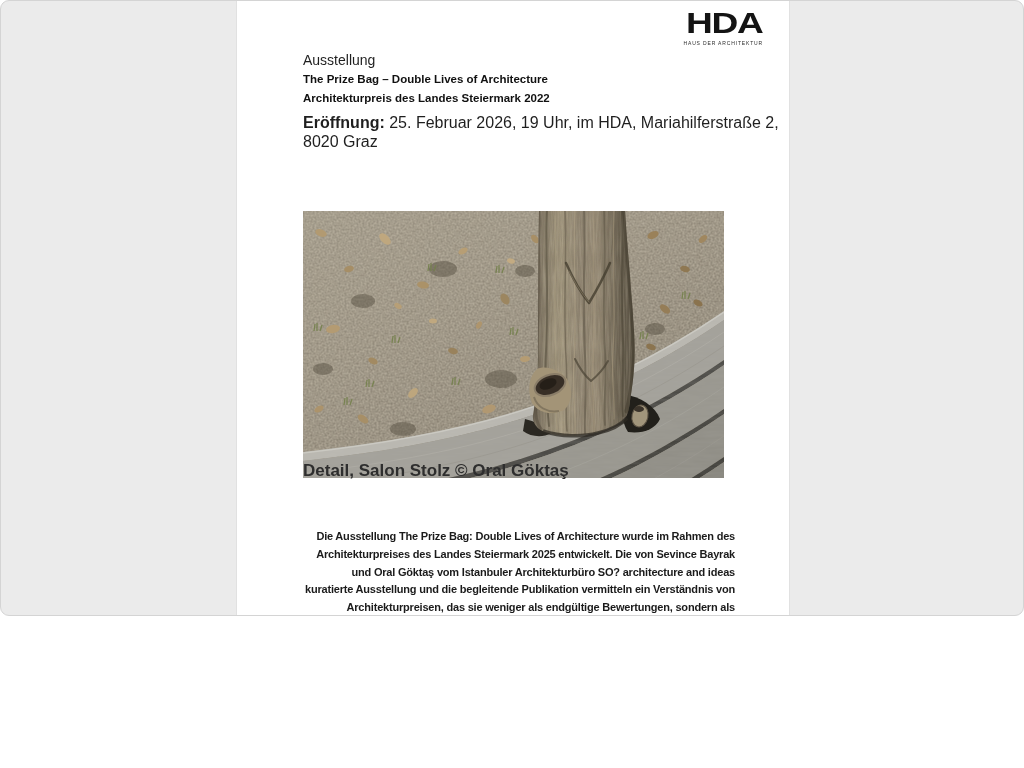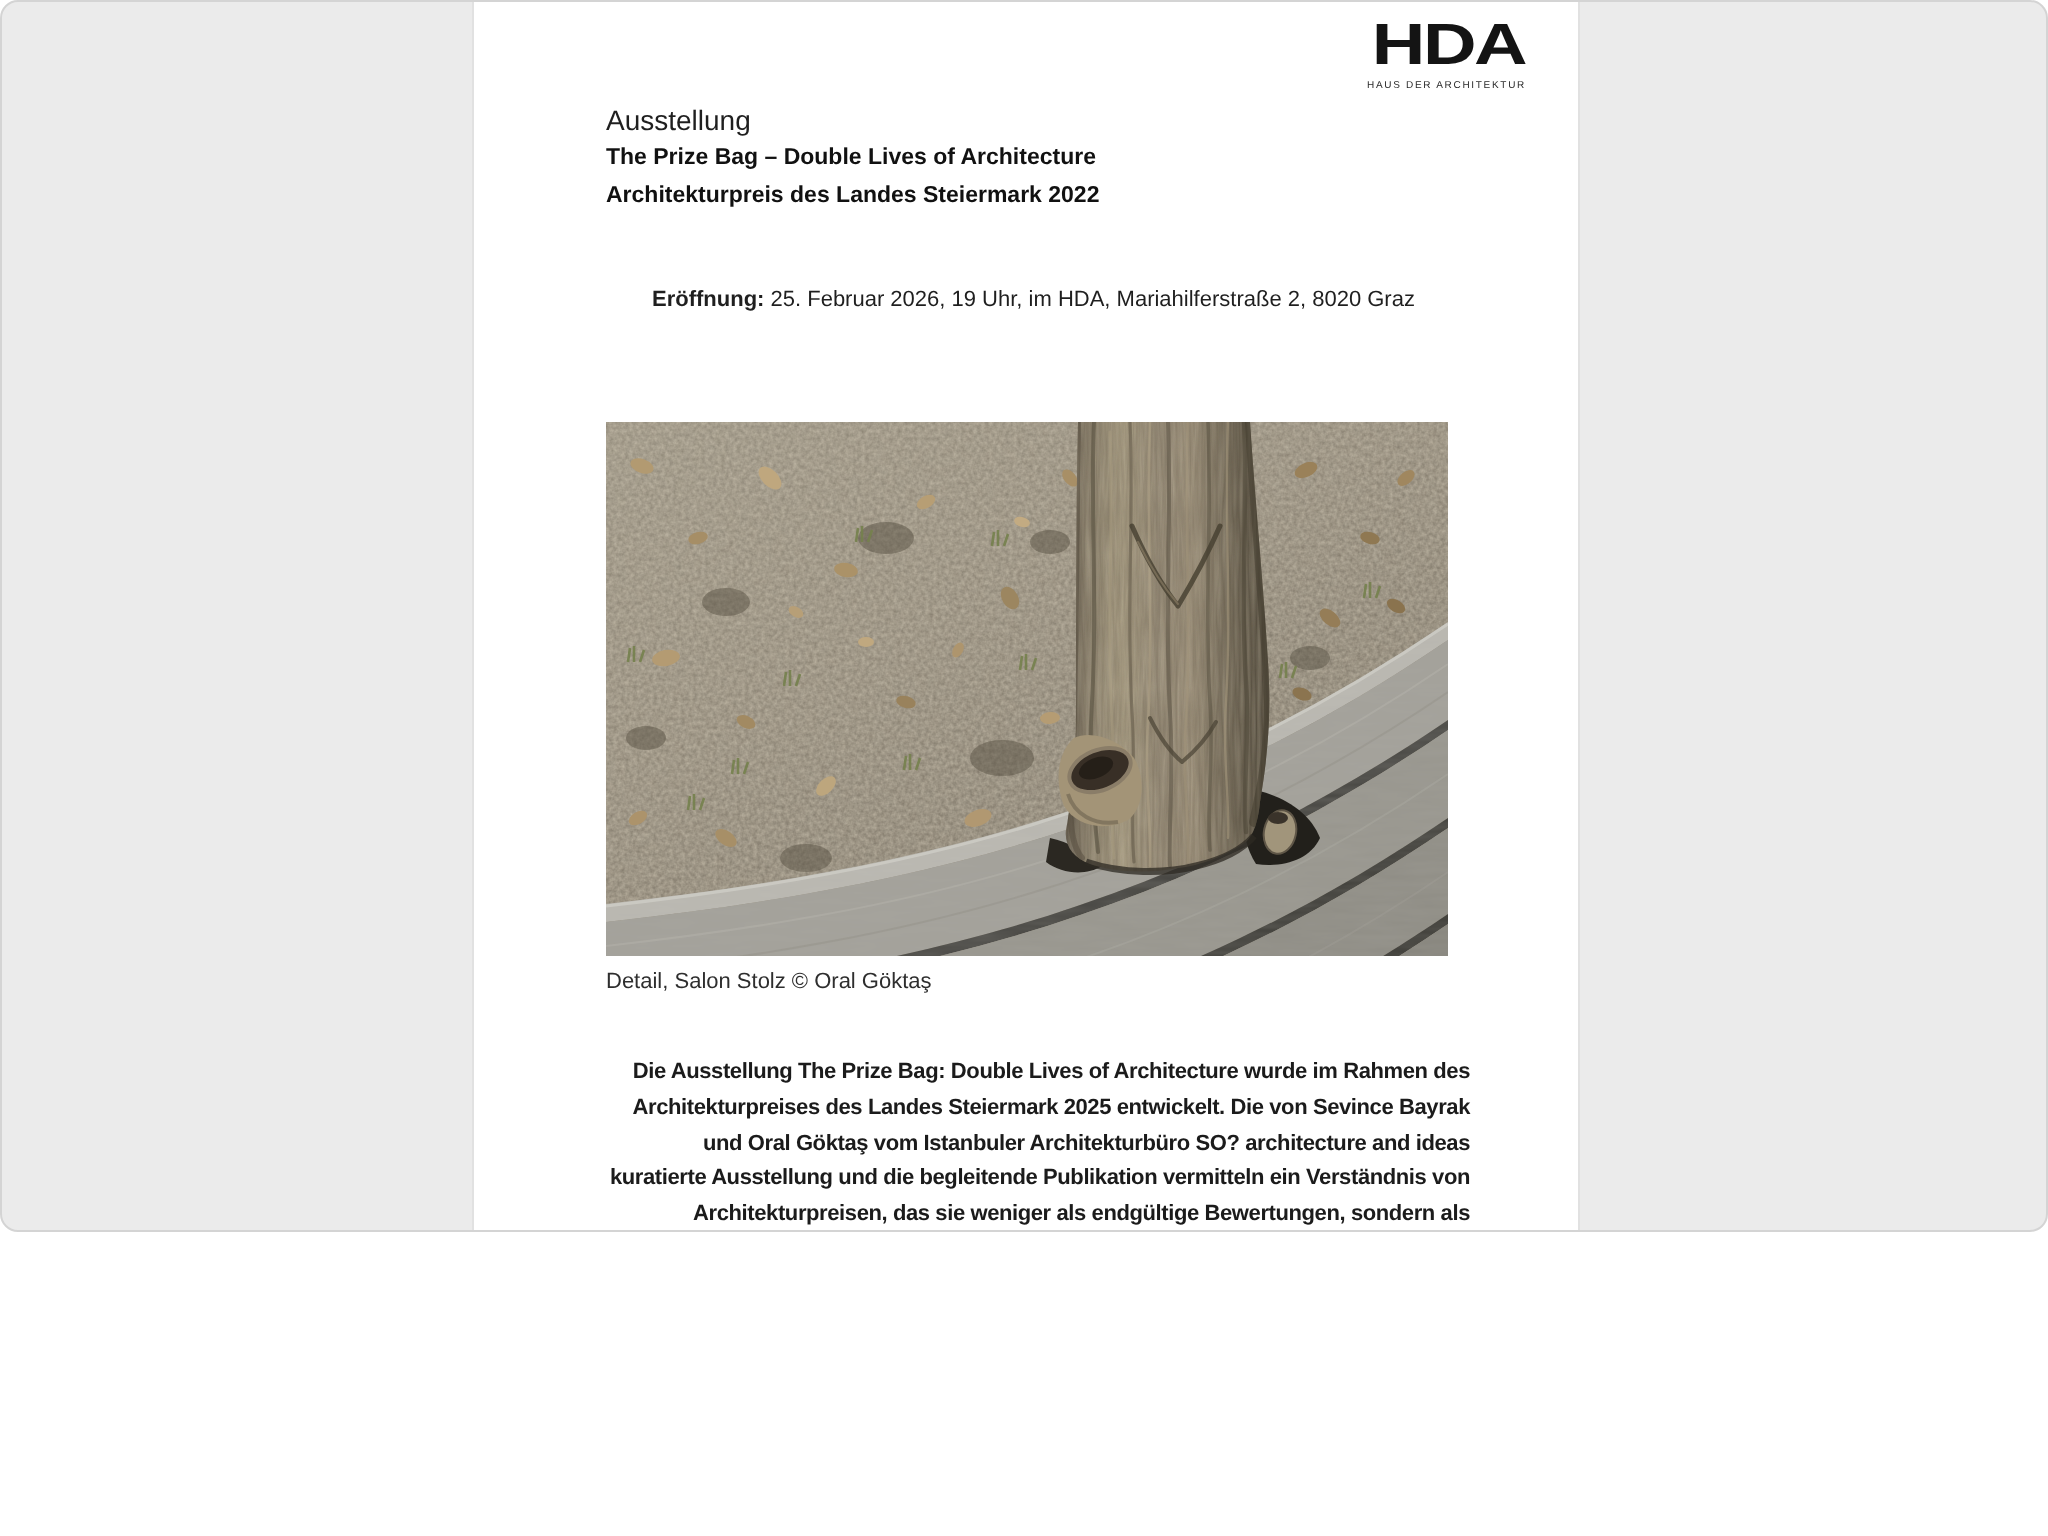--- a/index.html
+++ b/index.html
@@ -37,32 +37,32 @@
   }
   .kicker {
     position:absolute; left:66px; top:51px;
     font-size:14px; color:#1f1f1f;
   }
   .title-block {
     position:absolute; left:66px; top:69px;
     font-size:11.5px; font-weight:bold; line-height:19px; color:#111;
   }
   .details {
-    position:absolute; left:66px; top:140px;
-    font-size:11px; line-height:19.2px; color:#1f1f1f;margin-left:23px;
+    position:absolute; left:66px; top:112px;
+    font-size:16px; line-height:19.2px; color:#1f1f1f;
   }
   .details b { font-weight:bold; }
   .photo {
     position:absolute; left:66px; top:210px;
     width:421px; height:267px; overflow:hidden;
   }
   .photo svg { display:block; }
   .caption {
-    position:absolute; left:66px; top:484px;
-    font-size:11px; color:#2e2e2e;
+    position:absolute; left:66px; top:460px;
+    font-size:17px; color:#2e2e2e;font-weight:bold;
   }
   .para {
     position:absolute; left:66px; top:527px; width:432px;
     font-size:11px; font-weight:bold; letter-spacing:-0.2px;
     line-height:17.8px; color:#1b1b1b;
     text-align:right;
   }
 </style>
 </head>
 <body>

